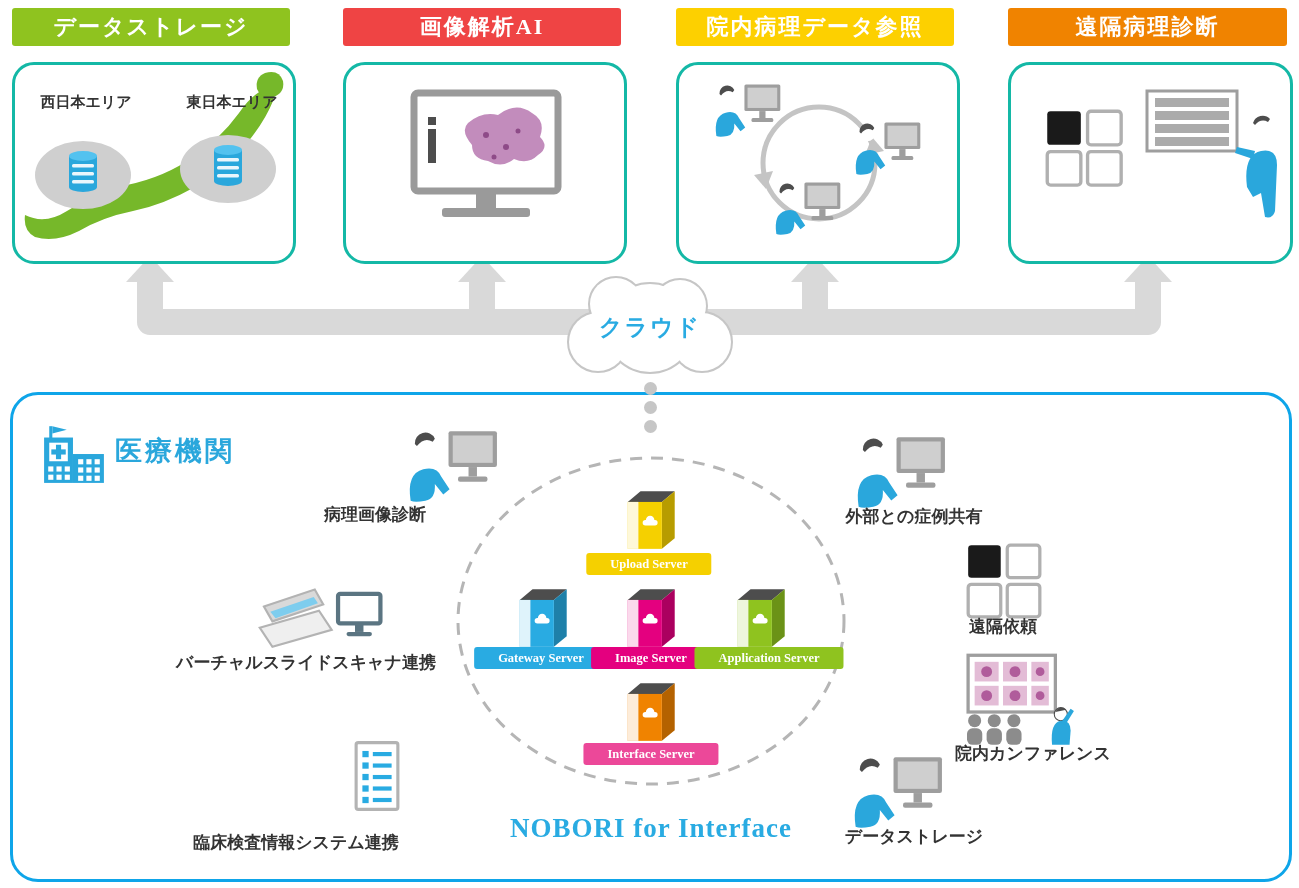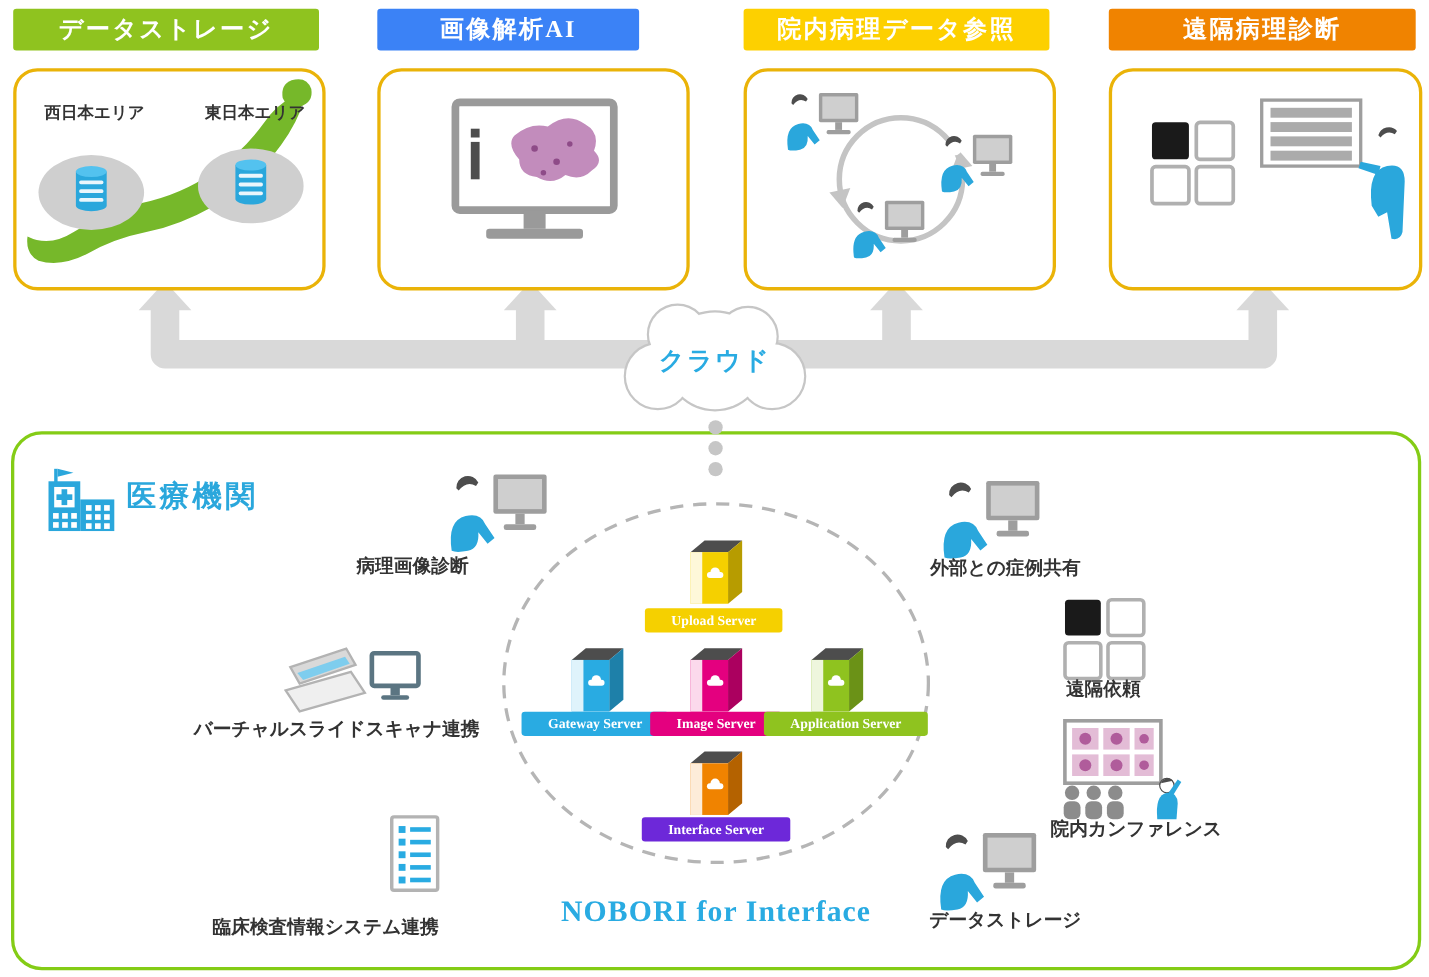--- a/index.html
+++ b/index.html
@@ -1,33 +1,33 @@
 <!DOCTYPE html>
 <html><head>
 <meta charset="utf-8">
 <style>
   html,body{margin:0;padding:0;background:#fff;}
   .stage{position:relative;width:1299px;height:888px;background:#fff;overflow:hidden;
          font-family:Liberation Serif, serif;}
   .box-header{position:absolute;top:8px;height:38px;border-radius:3px;color:#fff;
               font-size:22px;font-weight:bold;display:flex;align-items:center;justify-content:center;
               letter-spacing:2px;z-index:2;}
-  .top-box{position:absolute;top:62px;height:196px;background:#fff;border:3px solid #eab308;
+  .top-box{position:absolute;top:62px;height:196px;background:#fff;border:3px solid #14b8a6;
            border-radius:22px;z-index:2;}
   .top-box svg.fill{position:absolute;left:0;top:0;width:100%;height:100%;}
   .area-label{position:absolute;font-size:15px;font-weight:bold;color:#333;text-align:center;z-index:3;}
   .connector{position:absolute;left:0;top:254px;z-index:1;}
   .cloud{position:absolute;left:558px;top:264px;width:184px;height:120px;z-index:4;}
   .cloud svg{position:absolute;inset:0;width:100%;height:100%;}
   .cloud-label{position:absolute;width:100%;top:48px;text-align:center;font-size:23px;
                font-weight:bold;color:#29abe2;letter-spacing:2px;}
   .dots{position:absolute;left:643px;top:382px;z-index:5;width:14px;}
   .dot{width:13px;height:13px;border-radius:50%;background:#c6c6c6;margin:0 auto 6px auto;}
   .main-box{position:absolute;left:10px;top:392px;width:1276px;height:484px;background:#fff;
-            border:3px solid #84cc16;border-radius:28px;z-index:2;}
+            border:3px solid #0ea5e9;border-radius:28px;z-index:2;}
   .abs{position:absolute;}
   .item-label{position:absolute;font-size:17px;font-weight:bold;color:#333;text-align:center;}
   .hospital-label{position:absolute;font-size:27px;font-weight:bold;color:#2aa7dc;letter-spacing:3px;}
   .sys-title{position:absolute;font-size:27px;font-weight:bold;color:#29abe2;text-align:center;letter-spacing:1px;}
   .server-icon{position:absolute;width:58px;height:64px;}
   .server-icon svg{width:100%;height:100%;}
   .server-pill{position:absolute;transform:translateX(-50%);height:22px;line-height:22px;
                border-radius:3px;color:#fff;font-size:12.5px;font-weight:bold;text-align:center;
                padding:0 24px;white-space:nowrap;}
 </style>
@@ -148,21 +148,21 @@
       <path d="M92,54 a6,6 0 0 1 10,-2 Z" fill="#4d4d4d"></path>
       <path d="M89,84 q-2,-20 8,-22 q9,-1 9,9 l-1,13 Z" fill="#2aa7dc"></path>
       <path d="M97,64 l9,-13 3,2 -8,13 Z" fill="#2aa7dc"></path>
     </g>
   </defs>
 </svg>
 
 <div class="stage">
 
   <div class="box-header" style="left: 12px; width: 278px; background: rgb(143, 195, 31);">データストレージ</div>
-  <div class="box-header" style="left: 343px; width: 238px; background: #3b82f6;">画像解析AI</div>
+  <div class="box-header" style="left: 343px; width: 278px; background: #ef4444;">画像解析AI</div>
   <div class="box-header" style="left: 676px; width: 278px; background: rgb(253, 208, 0);">院内病理データ参照</div>
   <div class="box-header" style="left: 1008px; width: 279px; background: rgb(240, 131, 0);">遠隔病理診断</div>
 
   <div class="top-box" style="left:12px;width:278px;">
     <svg class="fill" viewBox="0 0 278 196">
       <path d="M10,150 Q30,160 52,146 Q80,128 112,120 Q150,112 178,92 Q205,74 224,48 Q236,30 250,24 Q262,20 258,36 Q250,56 232,78 Q210,104 180,122 Q148,140 118,146 Q88,152 64,166 Q40,178 20,172 Q8,166 10,150 Z" fill="#76b82a"></path>
       <path d="M250,8 q14,-4 18,8 q2,12 -10,16 q-12,2 -16,-8 q-2,-12 8,-16 Z" fill="#76b82a"></path>
       <ellipse cx="68" cy="110" rx="48" ry="34" fill="#cfcfcf"></ellipse>
       <ellipse cx="213" cy="104" rx="48" ry="34" fill="#cfcfcf"></ellipse>
       <g>
@@ -305,21 +305,21 @@
     <span class="server-pill" style="left: 638px; top: 252px; background: rgb(228, 0, 127);">Image Server</span>
 
     <span class="server-icon" style="left: 716px; top: 190px; color: rgb(143, 195, 31);"><svg viewBox="0 0 54 60">
           <use href="#sym-server"></use>
         </svg></span>
     <span class="server-pill" style="left: 756px; top: 252px; background: rgb(143, 195, 31);">Application Server</span>
 
     <span class="server-icon" style="left: 606px; top: 284px; color: rgb(240, 131, 0);"><svg viewBox="0 0 54 60">
           <use href="#sym-server"></use>
         </svg></span>
-    <span class="server-pill" style="left: 638px; top: 348px; background: #6d28d9; text-align: center;">Interface Server</span>
+    <span class="server-pill" style="left: 638px; top: 348px; background: #ec4899; text-align: center;">Interface Server</span>
 
     <div class="sys-title" style="left:438px;top:418px;width:400px;">NOBORI for Interface</div>
 
     <svg class="abs" style="left:833px;top:40px;" width="100" height="74" viewBox="0 0 95 70">
         <use href="#sym-person-monitor"></use>
       </svg>
     <div class="item-label" style="left:811px;top:110px;width:180px;">外部との症例共有</div>
 
     <svg class="abs" style="left:953px;top:148px;" width="76" height="76" viewBox="0 0 70 70">
         <use href="#sym-tiles"></use>

